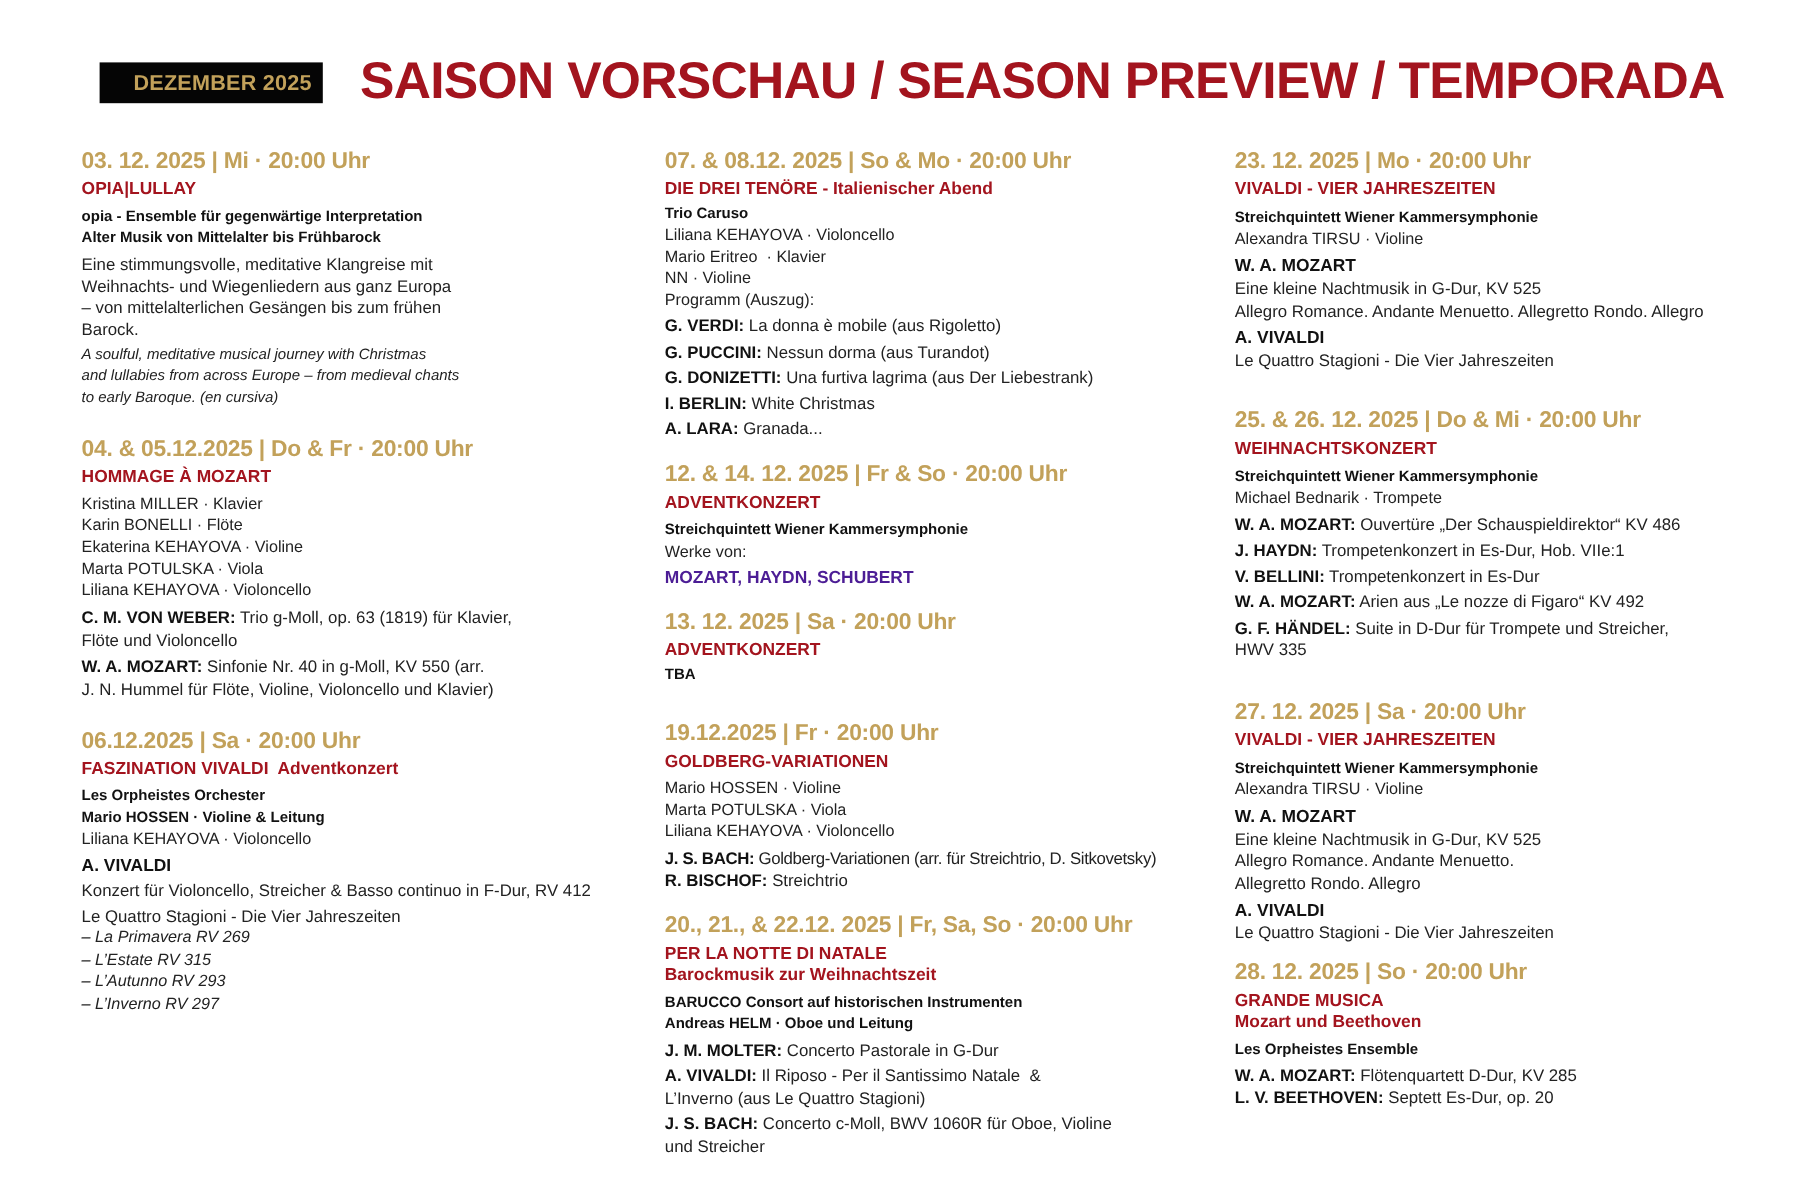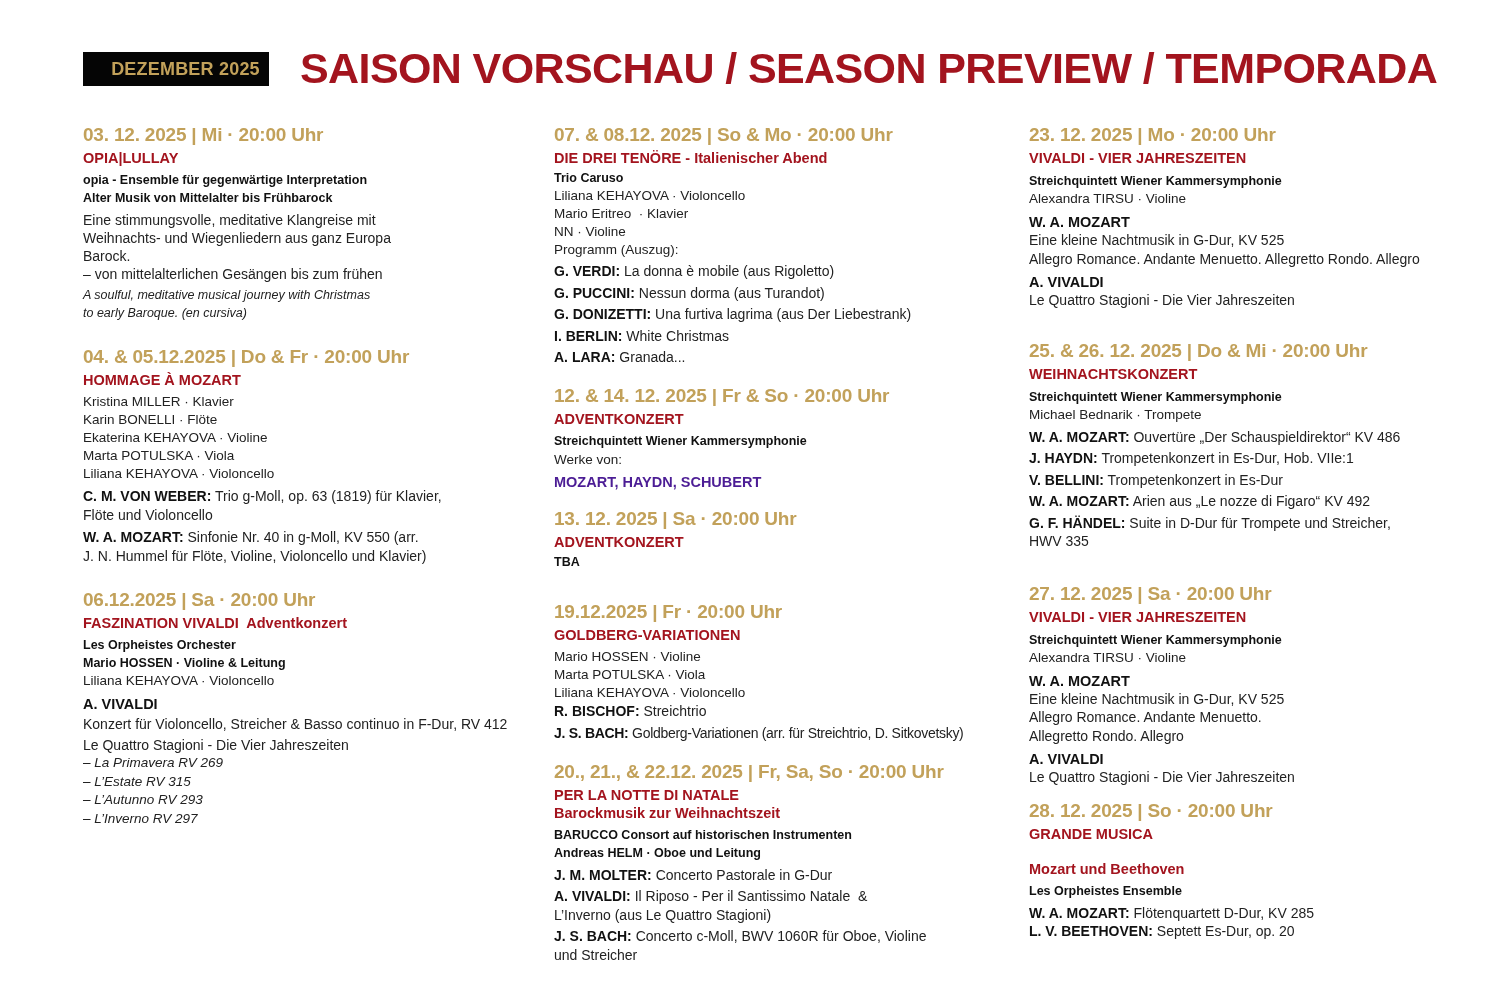--- a/index.html
+++ b/index.html
@@ -12,21 +12,21 @@
     font-weight: bold; font-size: 18px; letter-spacing: 0.2px;
     display: flex; align-items: center; justify-content: center; padding-left: 19px;
   }
   .title {
     position: absolute; left: 300px; top: 42px;
     color: #a3141e; font-weight: bold; font-size: 43px; letter-spacing: -0.6px;
     white-space: nowrap; line-height: 52px;
   }
 
   .col { position: absolute; top: 122px; }
-  .col1 { left: 83px; width: 450px; }
+  .col1 { left: 68px; width: 450px; }
   .col2 { left: 554px; width: 455px; }
   .col3 { left: 1029px; width: 460px; }
 
   .event { margin-bottom: 18px; }
   .date {
     color: #c2a15a; font-weight: bold; font-size: 19px; line-height: 26px;
     white-space: nowrap; letter-spacing: -0.2px;
   }
   .ev-title {
     color: #a3141e; font-weight: bold; font-size: 14.5px; line-height: 18px; margin-top: 1px;
@@ -54,25 +54,26 @@
   <div class="event" style="margin-bottom:22px">
     <div class="date">03. 12. 2025 | Mi · 20:00 Uhr</div>
     <div class="ev-title">OPIA|LULLAY</div>
     <div class="ensemble">
       <div>opia - Ensemble für gegenwärtige Interpretation</div>
       <div>Alter Musik von Mittelalter bis Frühbarock</div>
     </div>
     <div class="desc">
       <div>Eine stimmungsvolle, meditative Klangreise mit</div>
       <div>Weihnachts- und Wiegenliedern aus ganz Europa</div>
+      <div>– von mittelalterlichen Gesängen bis zum frühen</div>
       <div>Barock.</div>
-      <div>– von mittelalterlichen Gesängen bis zum frühen</div>
     </div>
     <div class="desc-it">
       <div>A soulful, meditative musical journey with Christmas</div>
+      <div>and lullabies from across Europe – from medieval chants</div>
       <div>to early Baroque.  (en cursiva)</div>
     </div>
   </div>
 
   <div class="event" style="margin-bottom:22px">
     <div class="date">04. &amp; 05.12.2025 | Do &amp; Fr · 20:00 Uhr</div>
     <div class="ev-title">HOMMAGE À MOZART</div>
     <div class="gap">
       <div class="line">Kristina MILLER · Klavier</div>
       <div class="line">Karin BONELLI · Flöte</div>
@@ -142,22 +143,22 @@
   </div>
 
   <div class="event" style="margin-bottom:16px">
     <div class="date">19.12.2025 | Fr · 20:00 Uhr</div>
     <div class="ev-title">GOLDBERG-VARIATIONEN</div>
     <div class="gap">
       <div class="line">Mario HOSSEN · Violine</div>
       <div class="line">Marta POTULSKA · Viola</div>
       <div class="line">Liliana KEHAYOVA · Violoncello</div>
     </div>
+    <div class="work gap" style="white-space:nowrap;letter-spacing:-0.3px"><b>J. S. BACH:</b> <span>Goldberg-Variationen (arr. für Streichtrio, D. Sitkovetsky)</span></div>
     <div class="work"><b>R. BISCHOF:</b> <span>Streichtrio</span></div>
-    <div class="work gap" style="white-space:nowrap;letter-spacing:-0.3px"><b>J. S. BACH:</b> <span>Goldberg-Variationen (arr. für Streichtrio, D. Sitkovetsky)</span></div>
   </div>
 
   <div class="event">
     <div class="date">20., 21., &amp; 22.12. 2025 | Fr, Sa, So · 20:00 Uhr</div>
     <div class="ev-title">PER LA NOTTE DI NATALE</div>
     <div class="ev-title" style="margin-top:0">Barockmusik zur Weihnachtszeit</div>
     <div class="ensemble">
       <div>BARUCCO Consort auf historischen Instrumenten</div>
       <div>Andreas HELM · Oboe und Leitung</div>
     </div>
@@ -202,18 +203,18 @@
     <div class="work">Eine kleine Nachtmusik in G-Dur, KV 525</div>
     <div class="work">Allegro Romance. Andante Menuetto.</div>
     <div class="work">Allegretto Rondo. Allegro</div>
     <div class="composer-head">A. VIVALDI</div>
     <div class="work">Le Quattro Stagioni - Die Vier Jahreszeiten</div>
   </div>
 
   <div class="event">
     <div class="date">28. 12. 2025 | So · 20:00 Uhr</div>
     <div class="ev-title">GRANDE MUSICA</div>
-    <div class="ev-title" style="margin-top:17px">Mozart und Beethoven</div>
+    <div class="ev-title" style="margin-top:0">Mozart und Beethoven</div>
     <div class="ensemble" style="margin-top:4px">Les Orpheistes Ensemble</div>
     <div class="work gap"><b>W. A. MOZART:</b> <span>Flötenquartett D-Dur, KV 285</span></div>
     <div class="work"><b>L. V. BEETHOVEN:</b> <span>Septett Es-Dur, op. 20</span></div>
   </div>
 </div>
 
 </body></html>

